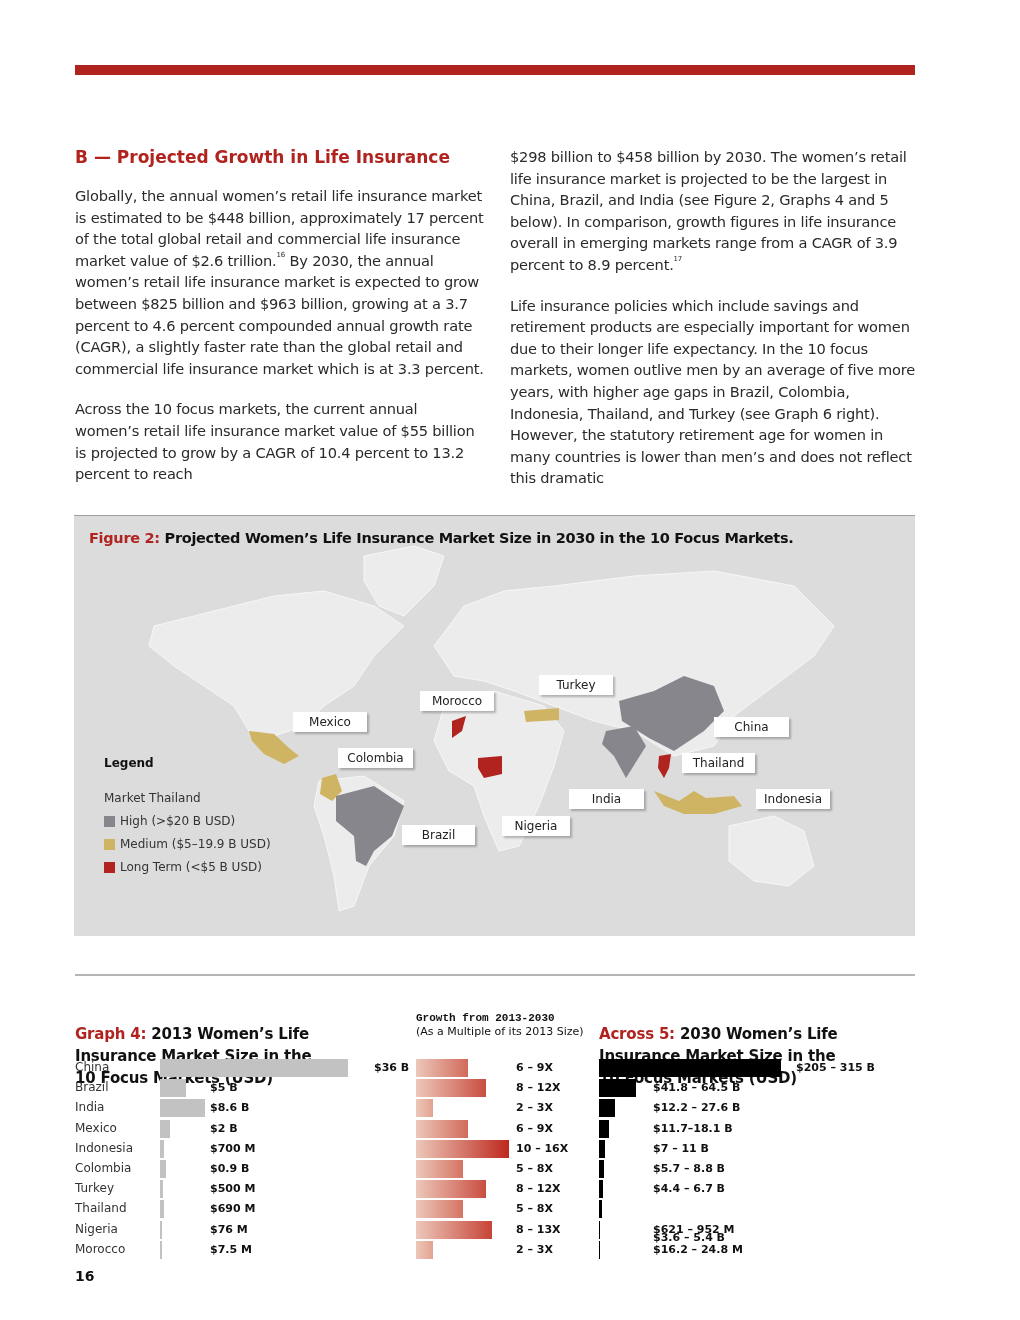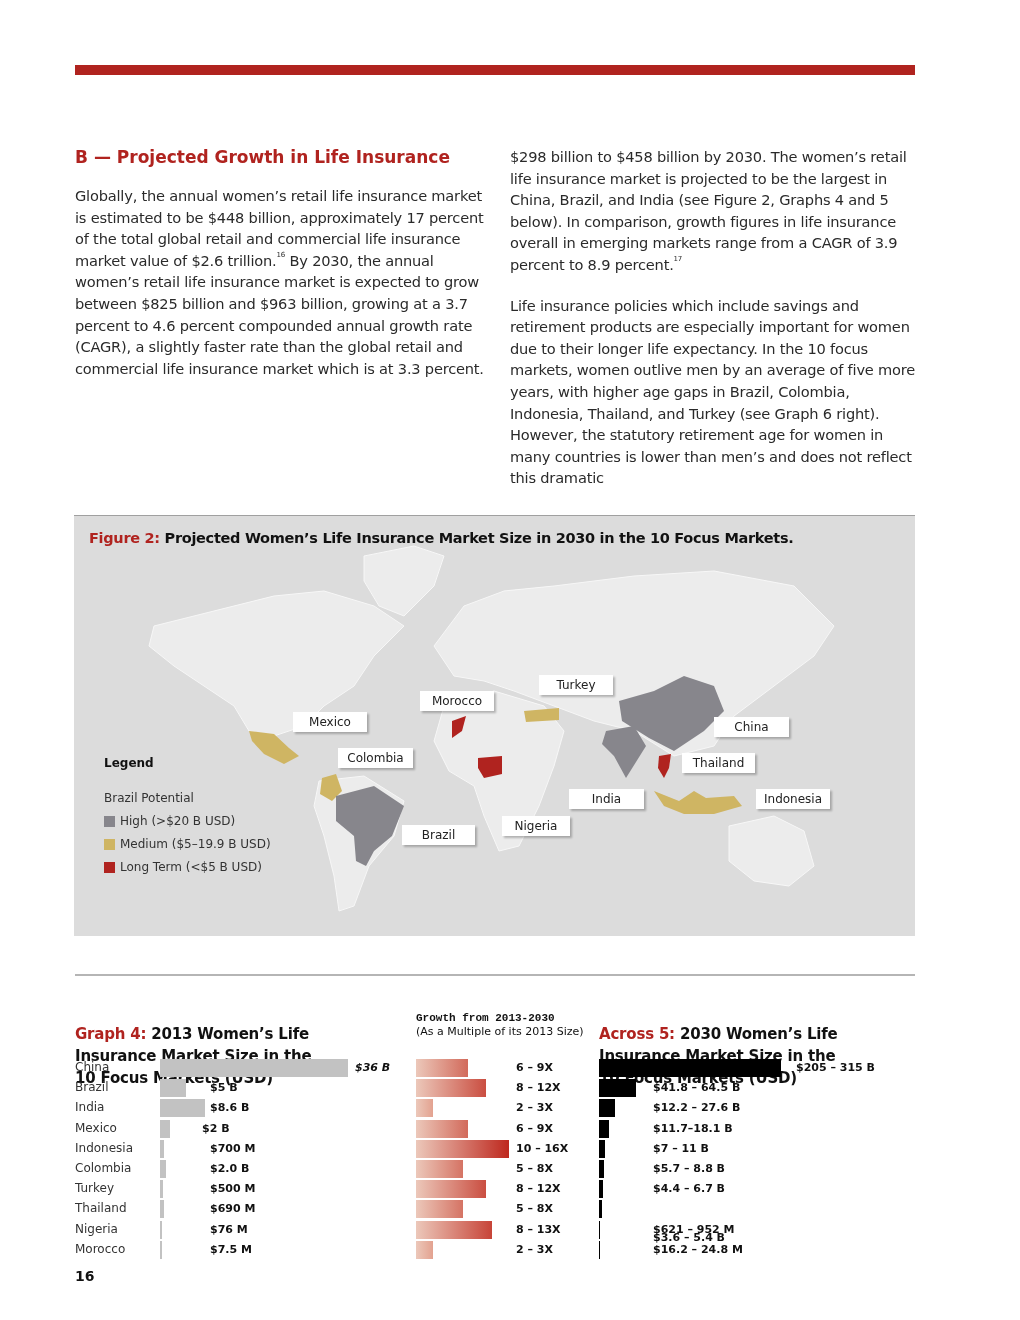--- a/index.html
+++ b/index.html
@@ -33,20 +33,21 @@
   .pagenum{position:absolute;left:75px;top:1268px;font-size:14px;font-weight:bold;color:#111;}
 </style>
 </head>
 <body>
 
 <div class="topbar"></div>
 
 <div class="col" id="col-left">
   <div class="section-title">B — Projected Growth in Life Insurance</div>
   <p><span>Globally, the annual women’s retail life insurance market is estimated to be $448 billion, approximately 17 percent of the total global retail and commercial life insurance market value of $2.6 trillion.</span><sup>16</sup> <span>By 2030, the annual women’s retail life insurance market is expected to grow between $825 billion and $963 billion, growing at a 3.7 percent to 4.6 percent compounded annual growth rate (CAGR), a slightly faster rate than the global retail and commercial life insurance market which is at 3.3 percent.</span></p>
+  <p>Across the 10 focus markets, the current annual women’s retail life insurance market value of $55 billion is projected to grow by a CAGR of 10.4 percent to 13.2 percent to reach</p>
 </div>
 
 <div class="col" id="col-right">
   <p><span>$298 billion to $458 billion by 2030. The women’s retail life insurance market is projected to be the largest in China, Brazil, and India (see Figure 2, Graphs 4 and 5 below). In comparison, growth figures in life insurance overall in emerging markets range from a CAGR of 3.9 percent to 8.9 percent.</span><sup>17</sup></p>
   <p>Life insurance policies which include savings and retirement products are especially important for women due to their longer life expectancy. In the 10 focus markets, women outlive men by an average of five more years, with higher age gaps in Brazil, Colombia, Indonesia, Thailand, and Turkey (see Graph 6 right). However, the statutory retirement age for women in many countries is lower than men’s and does not reflect this dramatic</p>
 </div>
 
 <div class="figure">
   <svg class="map" viewBox="0 0 841 420">
     <g fill="#ececec" stroke="#f7f7f7" stroke-width="1">
@@ -73,21 +74,21 @@
     <path fill="#87868c" d="M545,185 L580,175 L610,160 L640,170 L650,195 L630,215 L600,235 L575,222 L548,205 Z"></path>
     <path fill="#87868c" d="M532,215 L560,210 L572,230 L552,262 L540,240 L528,228 Z"></path>
     <path fill="#b0231f" d="M585,240 L597,238 L595,252 L590,262 L584,252 Z"></path>
     <path fill="#cfb563" d="M580,275 L605,285 L620,275 L632,282 L660,280 L668,290 L640,298 L610,298 L590,290 Z"></path>
   </svg>
 
   <div class="fig-title"><span class="red">Figure 2:</span><span> Projected Women’s Life Insurance Market Size in 2030 in the 10 Focus Markets.</span></div>
 
   <div class="legend">
     <div class="lg-title">Legend</div>
-    <div class="lg-sub">Brazil Potential</div>
+    <div class="lg-sub">Market Thailand</div>
     <div class="lg-item">
         <span class="sw" style="background:#87868c"></span>
         <span>High (&gt;$20 B USD)</span>
       </div>
     <div class="lg-item">
         <span class="sw" style="background:#cfb563"></span>
         <span>Medium ($5–19.9 B USD)</span>
       </div>
     <div class="lg-item">
         <span class="sw" style="background:#b0231f"></span>
@@ -111,56 +112,56 @@
 
 <div class="gtitle" style="left:75px;top:984px;width:240px;"><span class="red">Graph 4:</span><span> 2013 Women’s Life Insurance Market Size in the 10 Focus Markets (USD)</span></div>
 
 <div class="growth-title"><b>Growth from 2013-2030</b><br><span>(As a Multiple of its 2013 Size)</span></div>
 
 <div class="gtitle" style="left:599px;top:984px;width:240px;"><span class="red">Across 5:</span><span> 2030 Women’s Life Insurance Market Size in the 10 Focus Markets (USD)</span></div>
 
 <div id="charts">
     <div class="row-label" style="top: 1060px;">China</div>
     <div class="bar4" style="top: 1059px; width: 188px;"></div>
-    <div class="val" style="top: 1061px; left: 355px; font-style: italic;">$36 B</div>
+    <div class="val" style="top: 1061px; left: 374px;">$36 B</div>
     <div class="barg" style="top: 1059px; width: 52.3125px; background: linear-gradient(to right, rgb(236, 200, 186), rgb(210, 106, 91));"></div>
     <div class="val" style="top: 1061px; left: 516px;">6 – 9X</div>
     <div class="bar5" style="top: 1059px; width: 182px;"></div>
     <div class="val" style="top: 1061px; left: 796px;">$205 – 315 B</div>
     <div class="row-label" style="top: 1080.2px;">Brazil</div>
     <div class="bar4" style="top: 1079.2px; width: 26.1111px;"></div>
     <div class="val" style="top: 1081.2px; left: 210px;">$5 B</div>
     <div class="barg" style="top: 1079.2px; width: 69.75px; background: linear-gradient(to right, rgb(236, 200, 186), rgb(202, 78, 65));"></div>
     <div class="val" style="top: 1081.2px; left: 516px;">8 – 12X</div>
     <div class="bar5" style="top: 1079.2px; width: 37.2667px;"></div>
     <div class="val" style="top: 1081.2px; left: 653px;">$41.8 – 64.5 B</div>
     <div class="row-label" style="top: 1100.4px;">India</div>
     <div class="bar4" style="top: 1099.4px; width: 44.9111px;"></div>
     <div class="val" style="top: 1101.4px; left: 210px;">$8.6 B</div>
     <div class="barg" style="top: 1099.4px; width: 17.4375px; background: linear-gradient(to right, rgb(236, 200, 186), rgb(227, 162, 144));"></div>
     <div class="val" style="top: 1101.4px; left: 516px;">2 – 3X</div>
     <div class="bar5" style="top: 1099.4px; width: 15.9467px;"></div>
     <div class="val" style="top: 1101.4px; left: 653px;">$12.2 – 27.6 B</div>
     <div class="row-label" style="top: 1120.6px;">Mexico</div>
     <div class="bar4" style="top: 1119.6px; width: 10.4444px;"></div>
-    <div class="val" style="top: 1121.6px; left: 202px; text-align: center;">$2 B</div>
+    <div class="val" style="top: 1121.6px; left: 210px; text-align: center;">$2 B</div>
     <div class="barg" style="top: 1119.6px; width: 52.3125px; background: linear-gradient(to right, rgb(236, 200, 186), rgb(210, 106, 91));"></div>
     <div class="val" style="top: 1121.6px; left: 516px;">6 – 9X</div>
     <div class="bar5" style="top: 1119.6px; width: 10.4578px;"></div>
     <div class="val" style="top: 1121.6px; left: 653px;">$11.7–18.1 B</div>
     <div class="row-label" style="top: 1140.8px;">Indonesia</div>
     <div class="bar4" style="top: 1139.8px; width: 3.65556px;"></div>
     <div class="val" style="top: 1141.8px; left: 210px;">$700 M</div>
     <div class="barg" style="top: 1139.8px; width: 93px; background: linear-gradient(to right, rgb(236, 200, 186), rgb(190, 40, 30));"></div>
     <div class="val" style="top: 1141.8px; left: 516px;">10 – 16X</div>
     <div class="bar5" style="top: 1139.8px; width: 6.35556px;"></div>
     <div class="val" style="top: 1141.8px; left: 653px;">$7 – 11 B</div>
     <div class="row-label" style="top: 1161px;">Colombia</div>
     <div class="bar4" style="top: 1160px; width: 5.74444px;"></div>
-    <div class="val" style="top: 1162px; left: 210px;">$2.0 B</div>
+    <div class="val" style="top: 1162px; left: 210px;">$0.9 B</div>
     <div class="barg" style="top: 1160px; width: 46.5px; background: linear-gradient(to right, rgb(236, 200, 186), rgb(213, 115, 100));"></div>
     <div class="val" style="top: 1162px; left: 516px;">5 – 8X</div>
     <div class="bar5" style="top: 1160px; width: 5.08444px;"></div>
     <div class="val" style="top: 1162px; left: 653px;">$5.7 – 8.8 B</div>
     <div class="row-label" style="top: 1181.2px;">Turkey</div>
     <div class="bar4" style="top: 1180.2px; width: 2.61111px;"></div>
     <div class="val" style="top: 1182.2px; left: 210px;">$500 M</div>
     <div class="barg" style="top: 1180.2px; width: 69.75px; background: linear-gradient(to right, rgb(236, 200, 186), rgb(202, 78, 65));"></div>
     <div class="val" style="top: 1182.2px; left: 516px;">8 – 12X</div>
     <div class="bar5" style="top: 1180.2px; width: 3.87111px;"></div>

